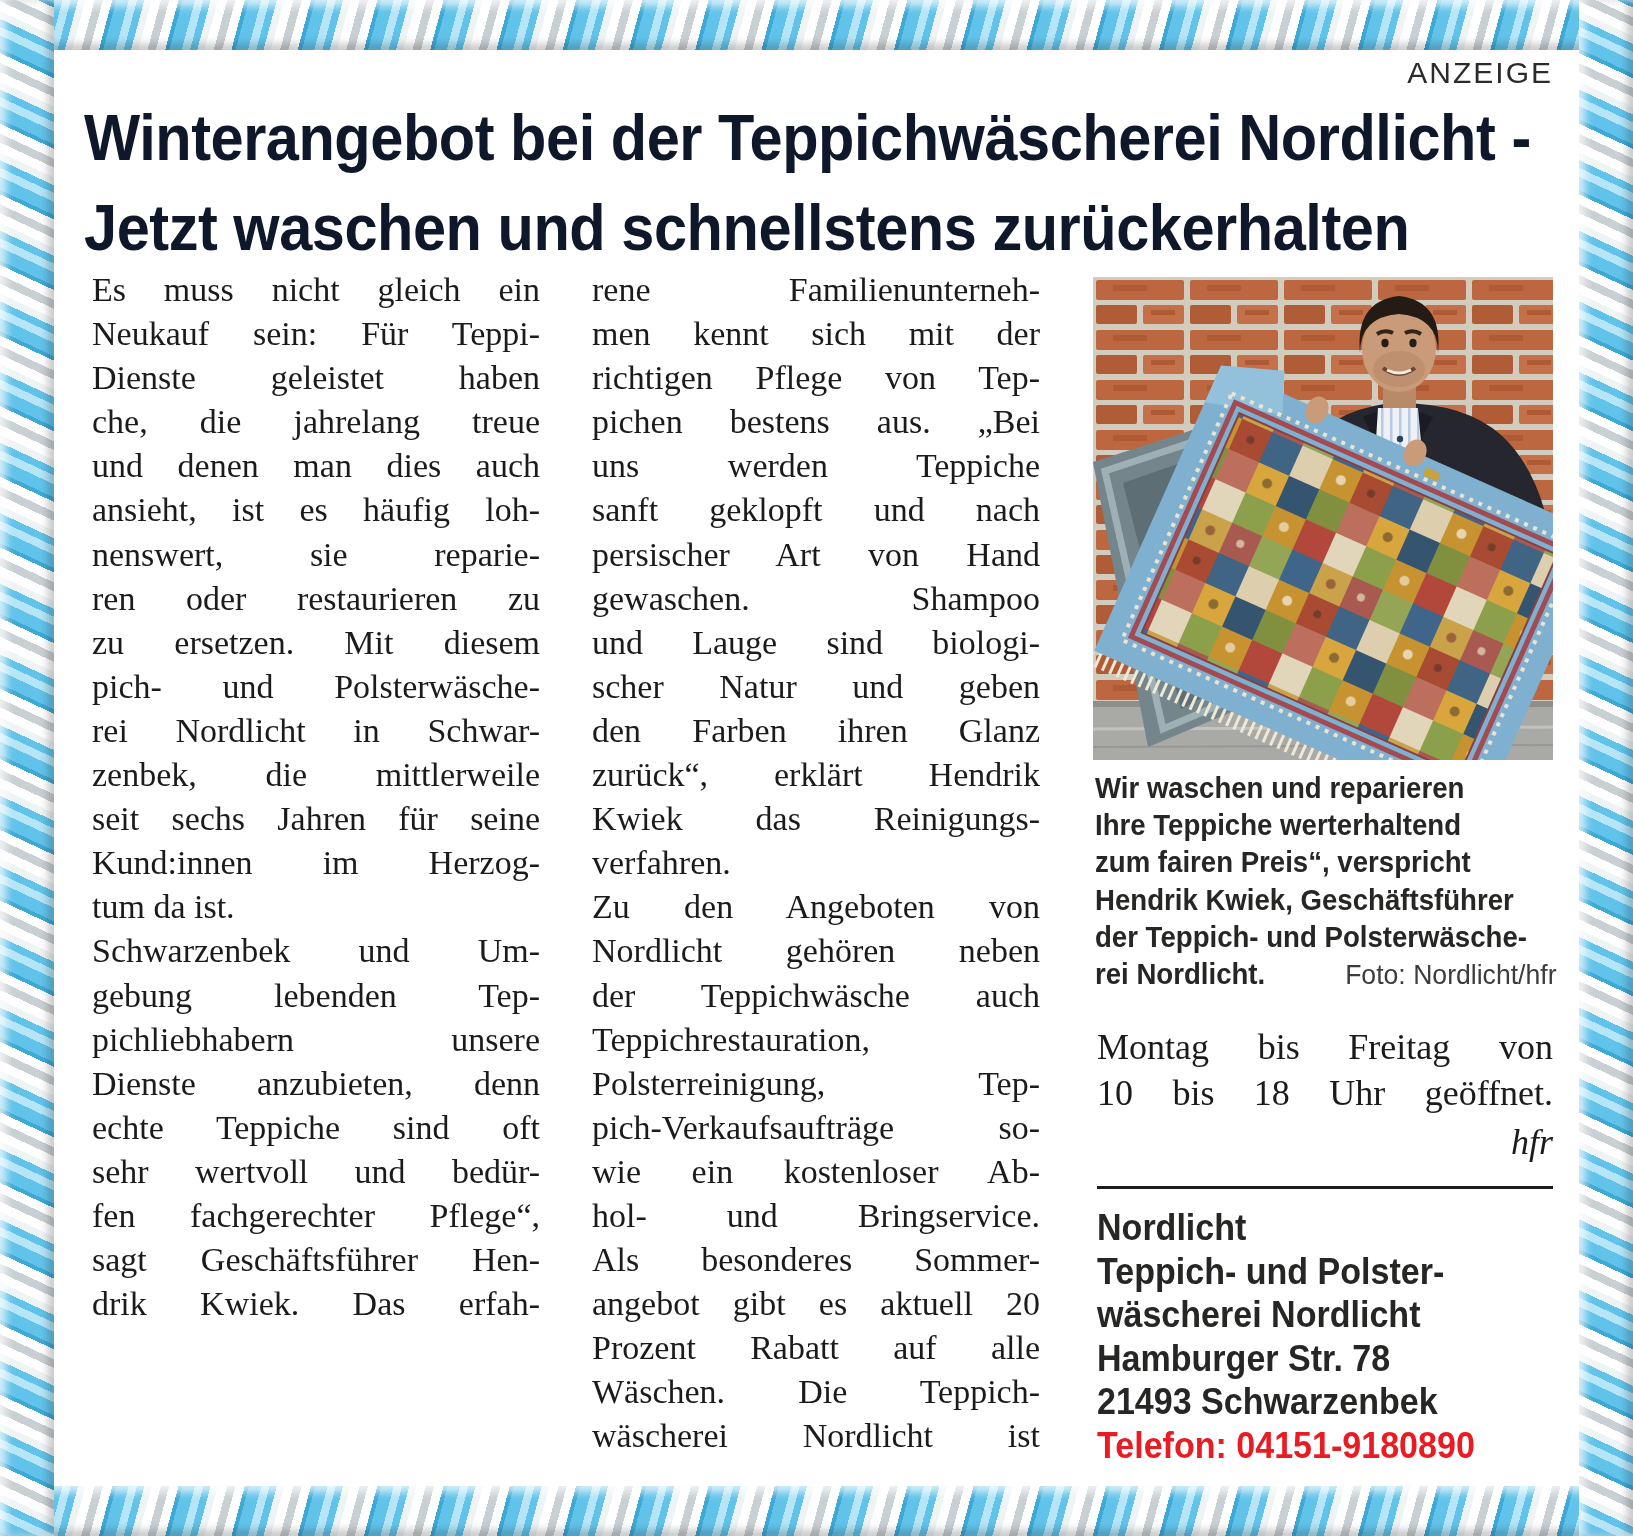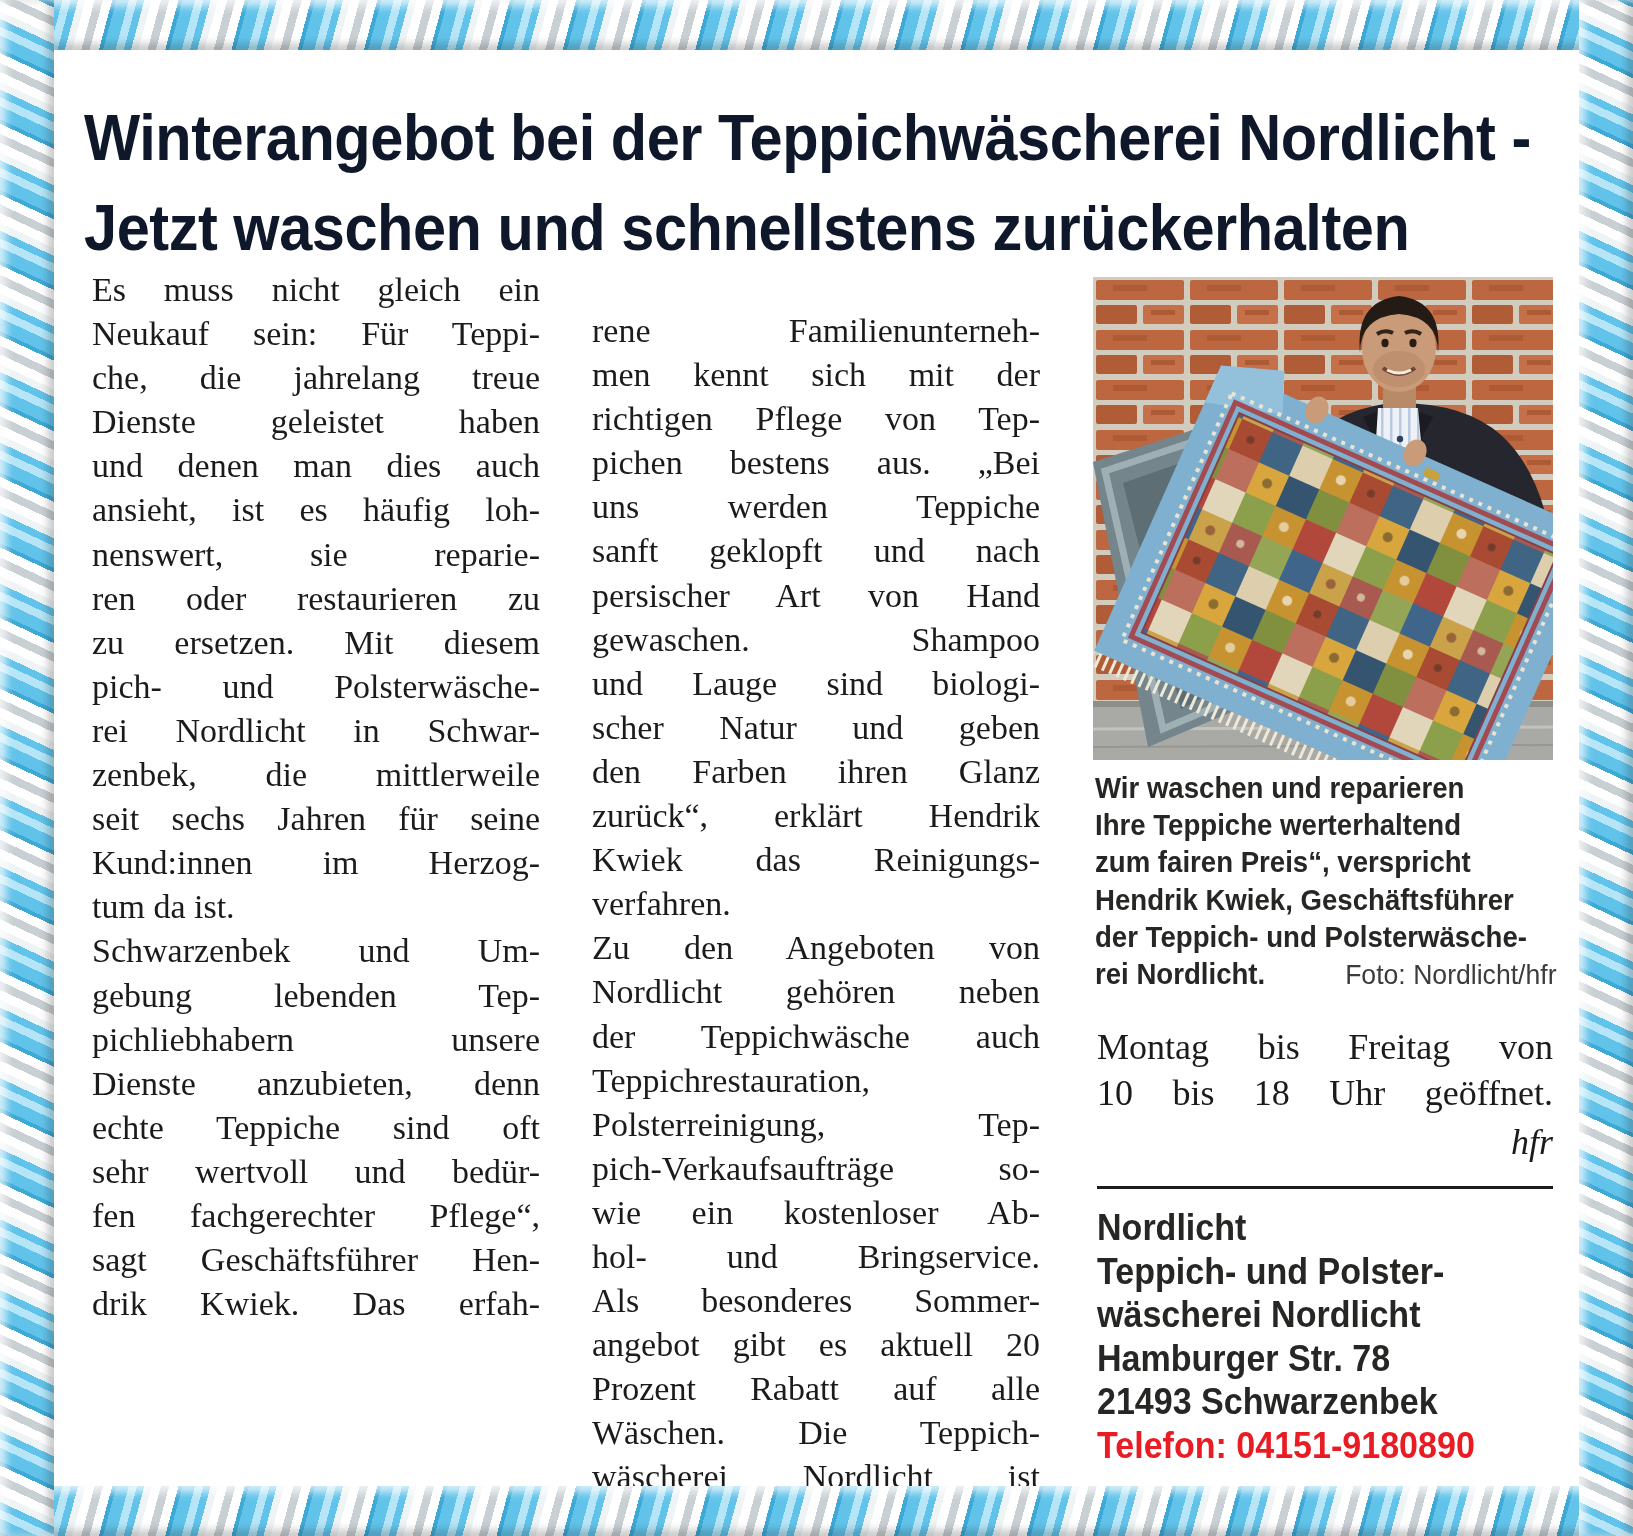--- a/index.html
+++ b/index.html
@@ -29,21 +29,21 @@
   .headline{position:absolute;left:84px;top:94px;font-weight:bold;color:#0f172a;
     font-size:64px;line-height:1.4;}
   .headline .hl{display:block;}
   .headline .hl span{display:inline-block;transform:scaleX(.93);transform-origin:0 50%;
     white-space:nowrap;letter-spacing:-.5px;}
 
   
   .col{position:absolute;top:268px;font-family:"Liberation Serif",serif;
     font-size:34px;line-height:44.1px;color:#1b1b1b;}
   .col1{left:84px;width:448px;margin-left:8px;}
-  .col2{left:592px;width:448px;margin-top:41px;}
+  .col2{left:592px;width:448px;}
   .line{text-align:justify;text-align-last:justify;height:44.1px;overflow:visible;white-space:nowrap;}
   .line.endline{text-align-last:left;}
 
   
   .photo{position:absolute;left:1093px;top:277px;width:460px;height:483px;overflow:hidden;}
   .photo svg{display:block;}
 
   
   .caption{position:absolute;left:1095px;top:769px;width:462px;
     font-weight:bold;font-size:30px;line-height:37.2px;color:#262624;}
@@ -70,31 +70,32 @@
 </head>
 <body>
 
 <div class="page">
 
   <div class="rope rope-h rope-top"></div>
   <div class="rope rope-h rope-bottom"></div>
   <div class="rope rope-v rope-left"></div>
   <div class="rope rope-v rope-right"></div>
 
+  <div class="anzeige">ANZEIGE</div>
   <div class="headline">
     <div class="hl"><span>Winterangebot bei der Teppichwäscherei Nordlicht -</span></div>
     <div class="hl"><span>Jetzt waschen und schnellstens zurückerhalten</span></div>
   </div>
 
   <div class="col col1">
 
   <div class="line">Es muss nicht gleich ein</div>
       <div class="line">Neukauf sein: Für Teppi-</div>
+      <div class="line">Dienste geleistet haben</div>
       <div class="line">che, die jahrelang treue</div>
-      <div class="line">Dienste geleistet haben</div>
       <div class="line">und denen man dies auch</div>
       <div class="line">ansieht, ist es häufig loh-</div>
       <div class="line">nenswert, sie reparie-</div>
       <div class="line">ren oder restaurieren zu</div>
       <div class="line">zu ersetzen. Mit diesem</div>
       <div class="line">pich- und Polsterwäsche-</div>
       <div class="line">rei Nordlicht in Schwar-</div>
       <div class="line">zenbek, die mittlerweile</div>
       <div class="line">seit sechs Jahren für seine</div>
       <div class="line">Kund:innen im Herzog-</div>

